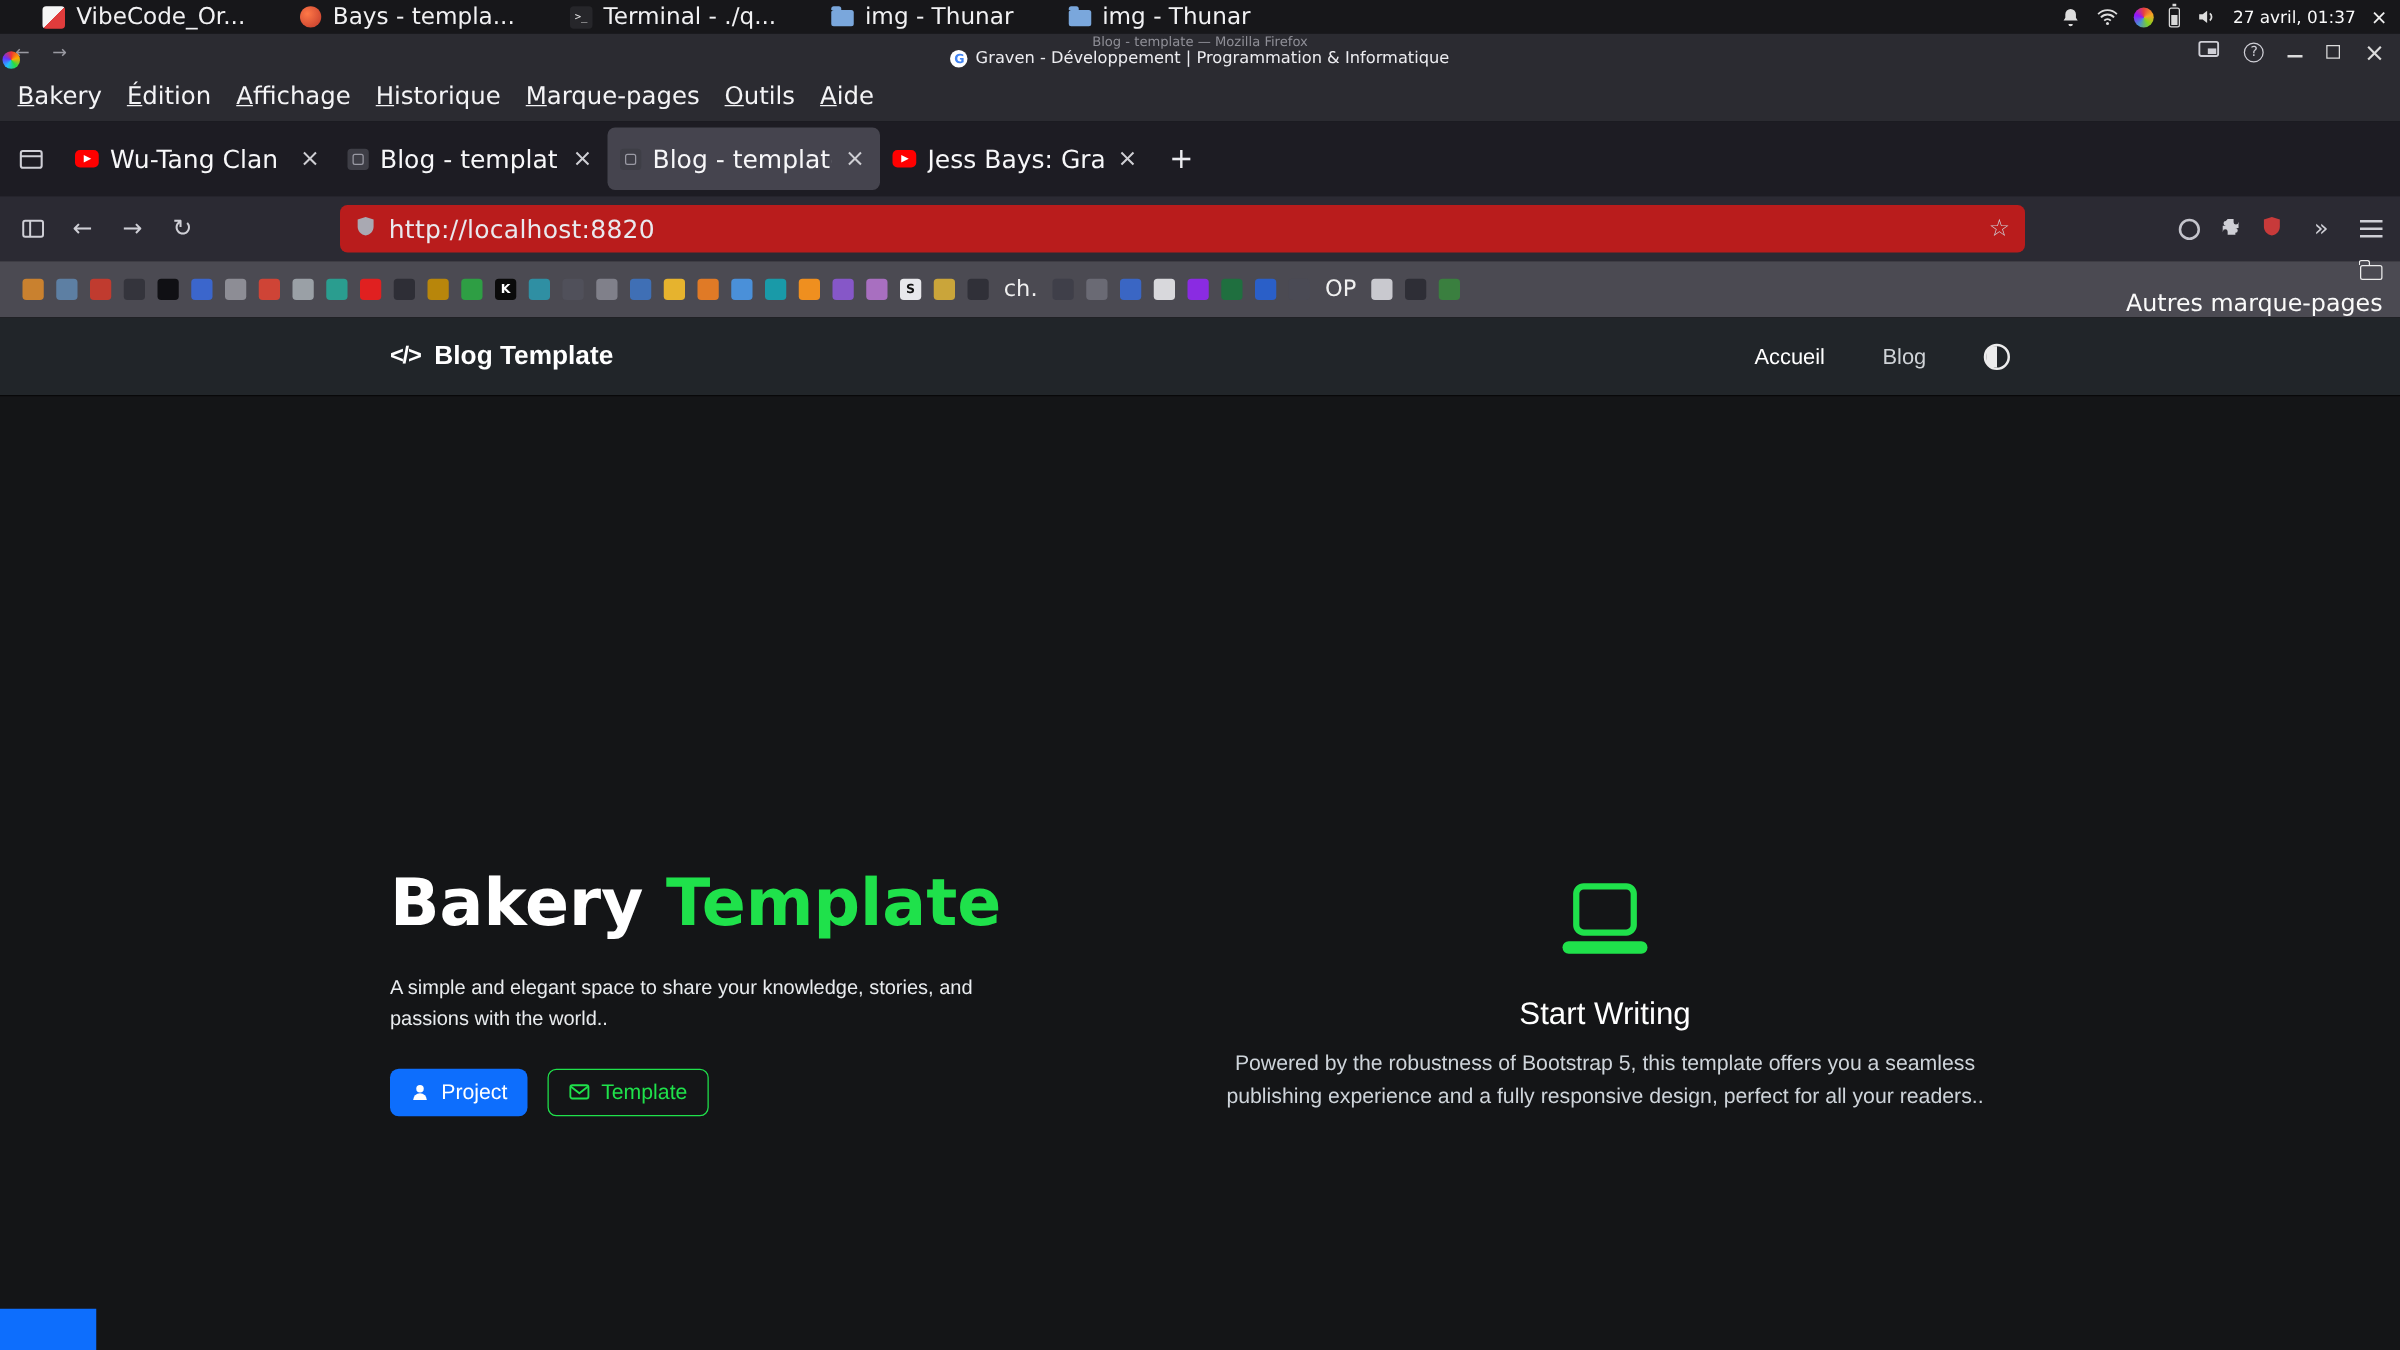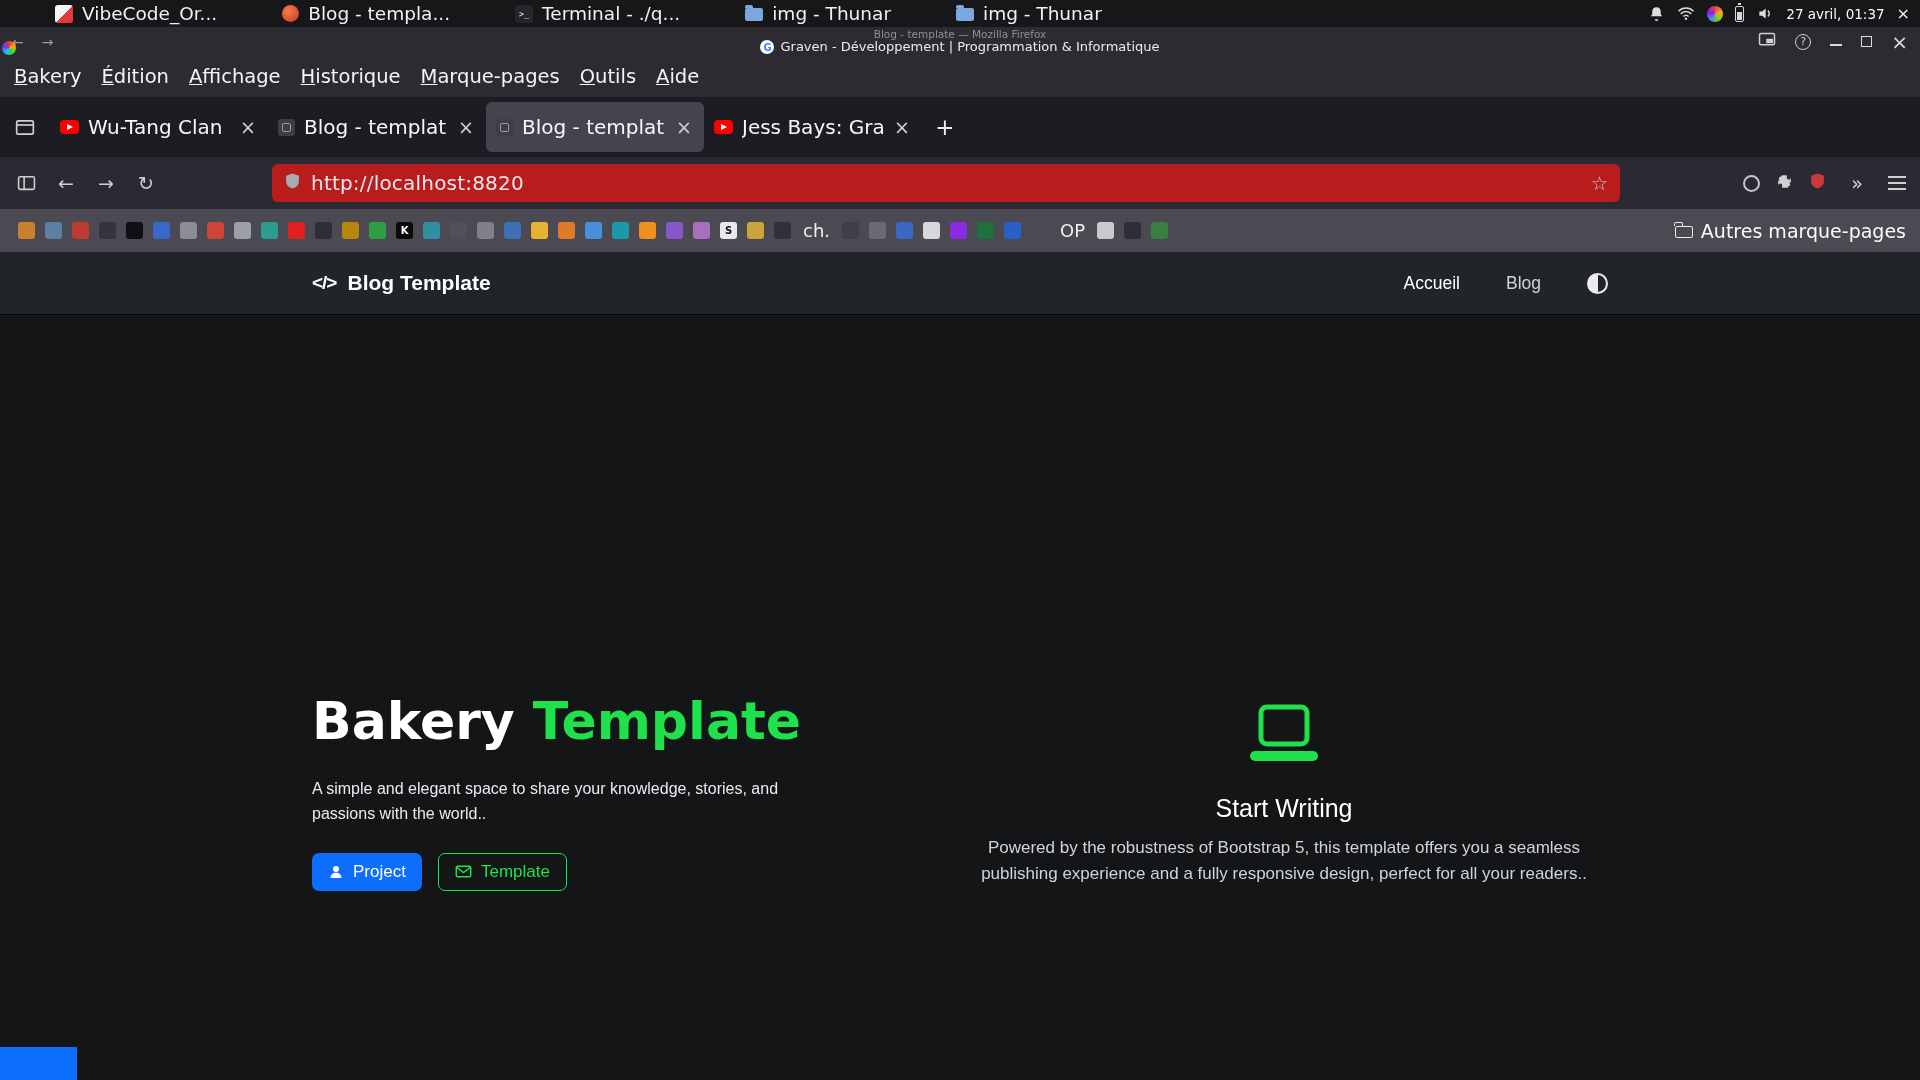--- a/index.html
+++ b/index.html
@@ -2,21 +2,21 @@
 <html style="--green: #1fe14b; --blue: #0d6efd;"><head>
 <meta charset="utf-8">
 <style>
   :root{ --green:#1fe14b; --blue:#0d6efd; }
   *{ margin:0; padding:0; box-sizing:border-box; }
   html,body{ width:1920px; height:1080px; overflow:hidden; }
   body{ background:#141517; font-family:"DejaVu Sans","Liberation Sans",sans-serif; display:flex; flex-direction:column; position:relative; }
 
   
   .taskbar{ flex:0 0 27px; background:#17171a; display:flex; align-items:center; padding:0 10px 0 34px; gap:44px; color:#f1f1f3; font-size:18.5px; }
-  .task-win{ display:flex; align-items:center; gap:9px; white-space:nowrap; cursor:default;margin-left:21px; }
+  .task-win{ display:flex; align-items:center; gap:9px; white-space:nowrap; cursor:default; }
   .ic-vibe{ width:18px; height:18px; border-radius:3px; background:linear-gradient(135deg,#f5f5f5 0 50%,#e03c3c 50% 100%); }
   .ic-redcircle{ width:17px; height:17px; border-radius:50%; background:radial-gradient(circle at 35% 35%,#ff7847,#c0392b); }
   .ic-term{ width:18px; height:18px; background:#26262a; border-radius:3px; color:#e8e8e8; font-size:8.5px; display:flex; align-items:center; justify-content:center; font-family:"DejaVu Sans Mono",monospace; }
   .ic-folder{ width:18px; height:13px; background:#7aa7dc; border-radius:2px; position:relative; margin-top:2px; }
   .ic-folder::before{ content:""; position:absolute; top:-3px; left:0; width:8px; height:3px; background:#7aa7dc; border-radius:2px 2px 0 0; }
   .tray{ margin-left:auto; display:flex; align-items:center; gap:12px; }
   .tray svg{ display:block; }
   .palette{ width:16px; height:16px; border-radius:50%; background:conic-gradient(#e84040,#f5a623,#7ed321,#4a90d2,#9013fe,#e84040); }
   .battery{ width:9px; height:16px; border:1.5px solid #d8d8d8; border-radius:2px; position:relative; }
   .battery::before{ content:""; position:absolute; top:-3.5px; left:2px; width:3px; height:2px; background:#d8d8d8; }
@@ -65,21 +65,21 @@
   .toolbar-right{ margin-left:auto; display:flex; align-items:center; gap:15px; padding-right:4px; }
   .circle-icon{ width:17px; height:17px; border:2px solid #c4c4cc; border-radius:50%; }
   .hamburger{ width:18px; height:14px; border-top:2.4px solid #cfcfd6; border-bottom:2.4px solid #cfcfd6; position:relative; }
   .hamburger::before{ content:""; position:absolute; left:0; right:0; top:3.6px; height:2.4px; background:#cfcfd6; }
 
   
   .bookmarksbar{ flex:0 0 43px; background:#4b4a52; display:flex; align-items:center; padding:0 14px 0 18px; }
   .bookmarks-icons{ display:flex; align-items:center; gap:10px; }
   .fav{ width:17px; height:17px; border-radius:3px; flex:0 0 auto; display:flex; align-items:center; justify-content:center; font-size:10px; font-weight:bold; color:#fff; }
   .fav-text{ width:auto; background:none !important; font-size:18px; font-weight:normal; color:#f0f0f0; padding:0 2px; }
-  .others{ margin-left:auto; display:flex; align-items:center; gap:8px; font-size:19px; color:#fafafa; white-space:nowrap; }
+  .others{ margin-left:auto; display:flex; align-items:flex-end; gap:8px; font-size:19px; color:#fafafa; white-space:nowrap;flex-direction:column; }
   .folder-glyph{ width:18px; height:12px; border:1.6px solid #ececec; border-radius:2px; position:relative; margin-top:3px; }
   .folder-glyph::before{ content:""; position:absolute; top:-5px; left:-1.6px; width:7px; height:3px; border:1.6px solid #ececec; border-bottom:none; border-radius:2px 2px 0 0; }
 
   
   .viewport{ flex:1; background:#141517; position:relative; font-family:"Liberation Sans",sans-serif; overflow:hidden; }
   .site-navbar{ height:62px; background:#212529; box-shadow:0 1px 0 rgba(0,0,0,.6); }
   .site-navbar-inner{ width:1320px; margin:0 auto; height:100%; display:flex; align-items:center; padding:0 12px; }
   .brand{ display:flex; align-items:center; gap:11px; color:#fff; font-weight:bold; font-size:21px; }
   .brand-icon{ font-size:19px; font-weight:bold; letter-spacing:-1px; color:#fff; }
   .site-nav{ margin-left:auto; display:flex; align-items:center; gap:46px; }
@@ -110,21 +110,21 @@
 </head>
 <body>
 
 <div class="taskbar">
   <div class="task-win">
     <span class="ic-vibe"></span>
     <span>VibeCode_Or...</span>
   </div>
   <div class="task-win">
     <span class="ic-redcircle"></span>
-    <span>Blog - templa...</span>
+    <span>Bays - templa...</span>
   </div>
   <div class="task-win">
     <span class="ic-term">&gt;_</span>
     <span>Terminal - ./q...</span>
   </div>
   <div class="task-win">
     <span class="ic-folder"></span>
     <span>img - Thunar</span>
   </div>
   <div class="task-win">

